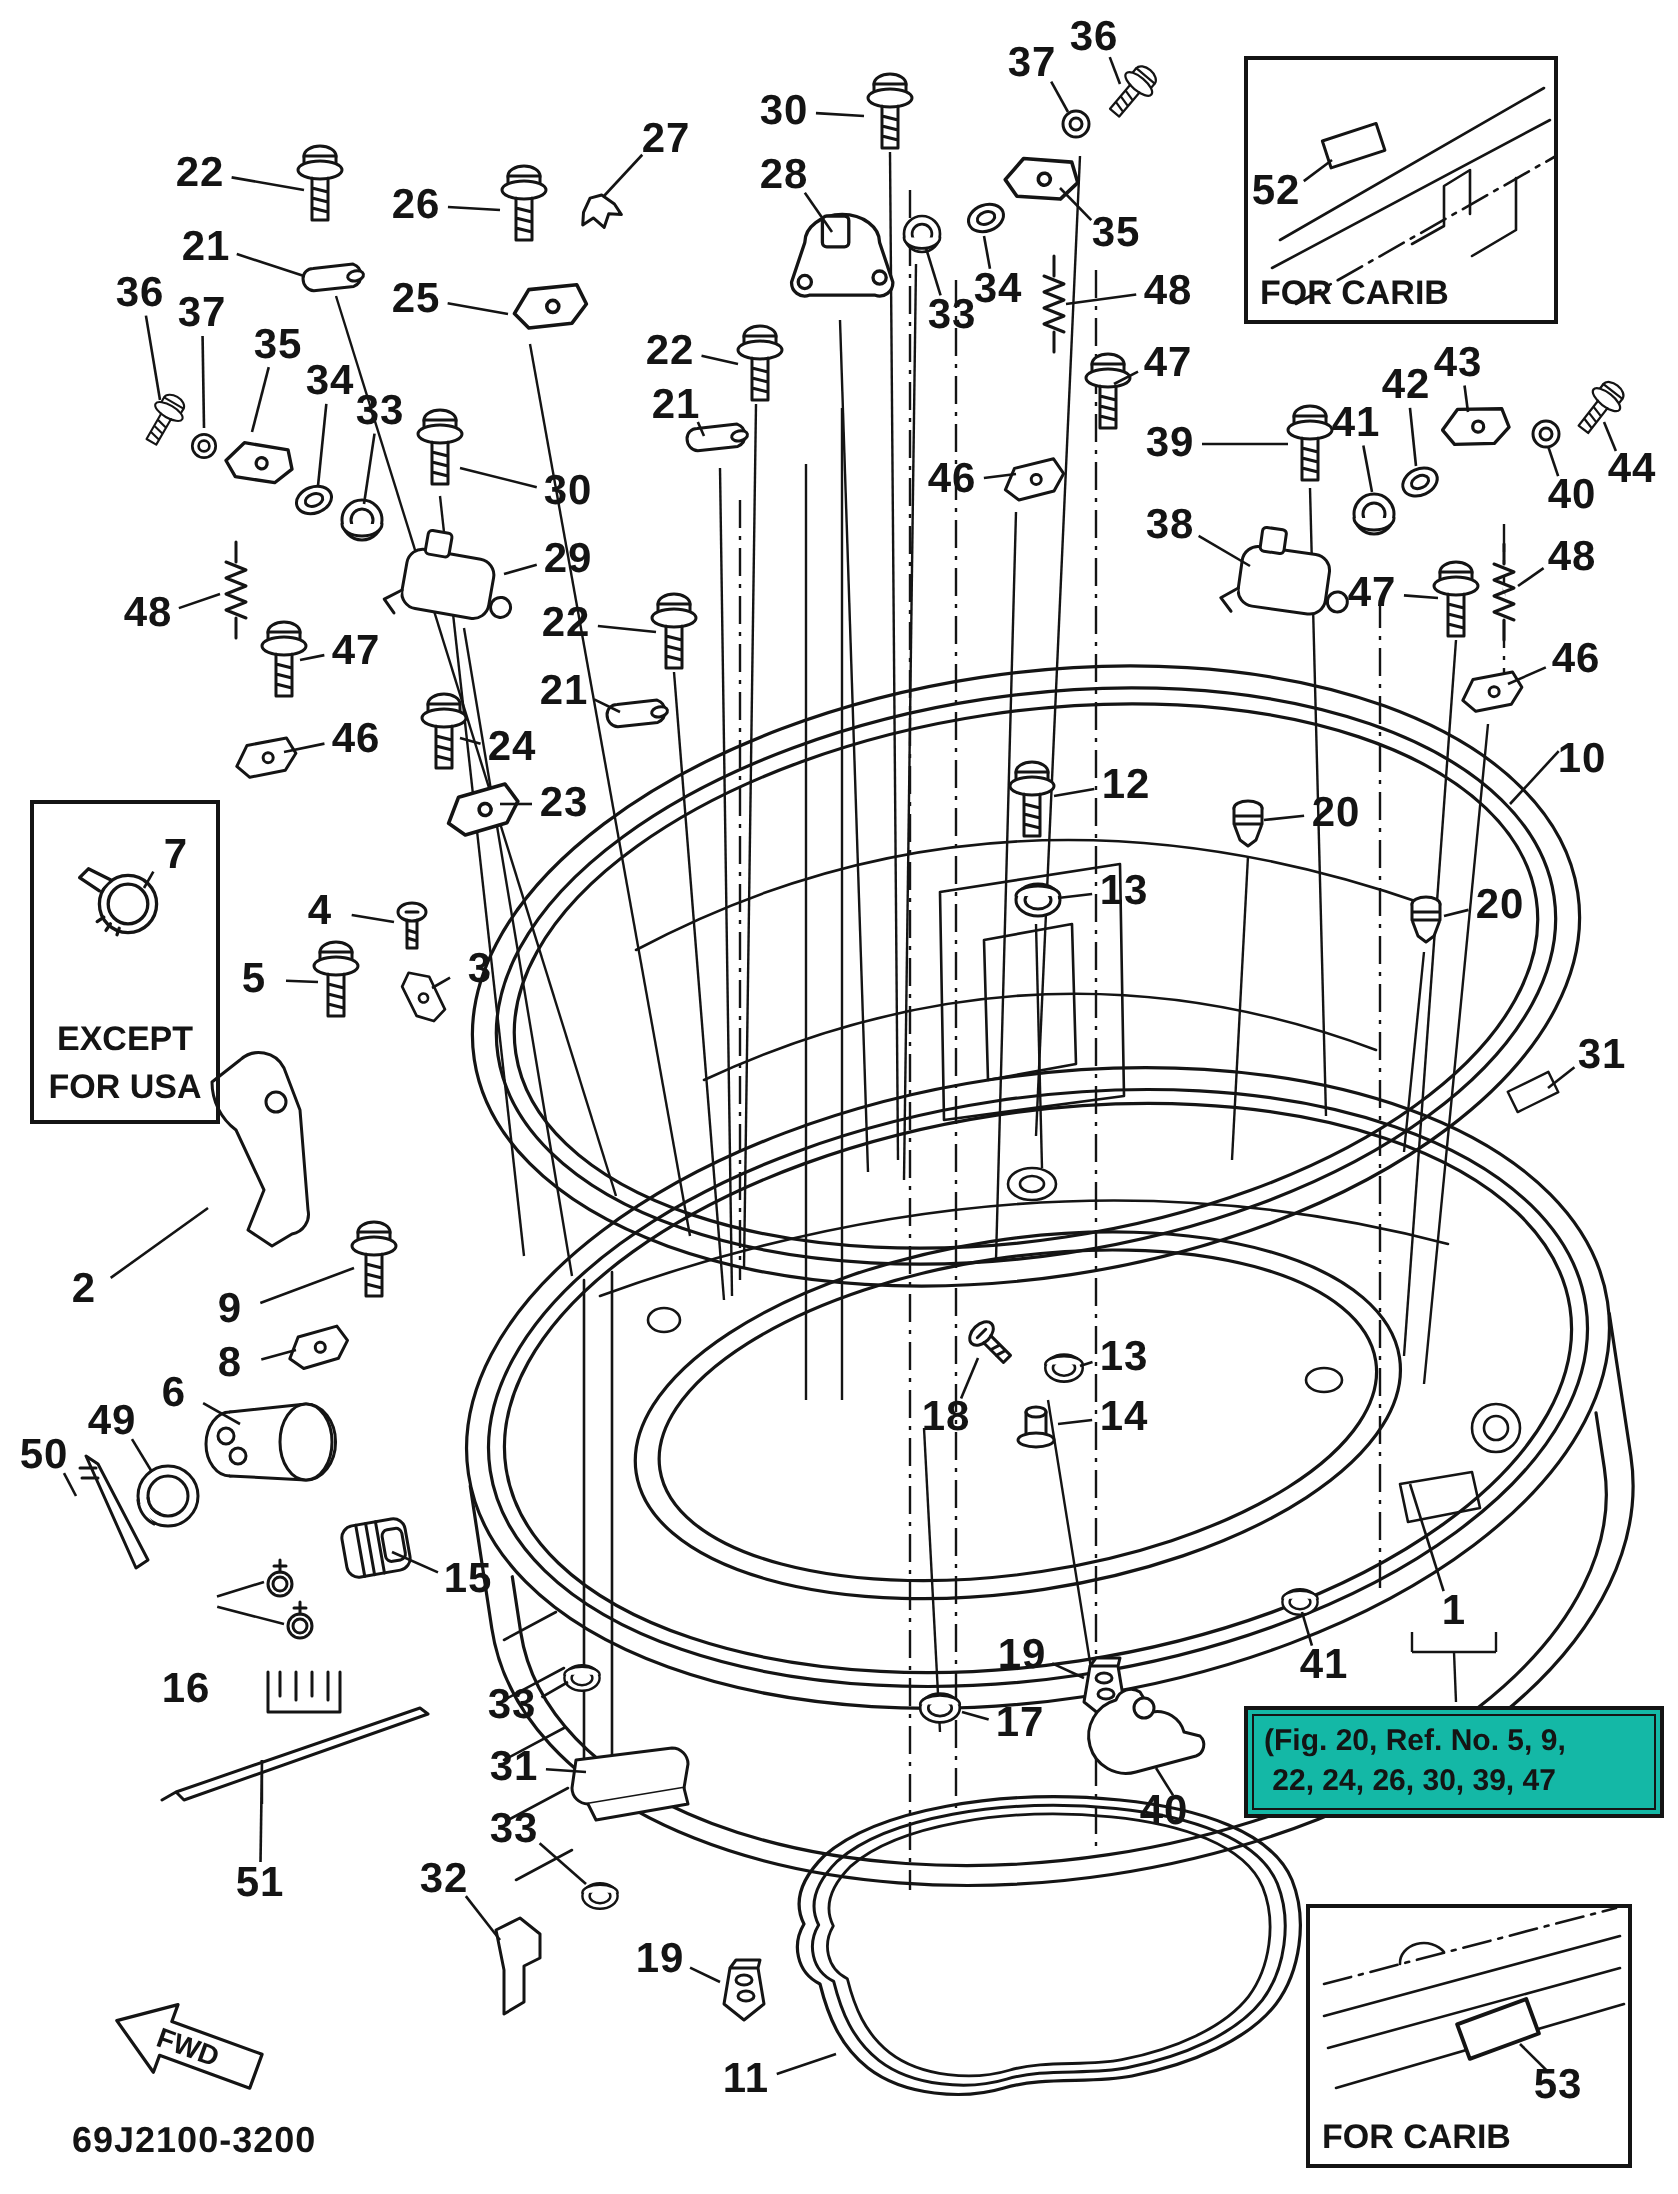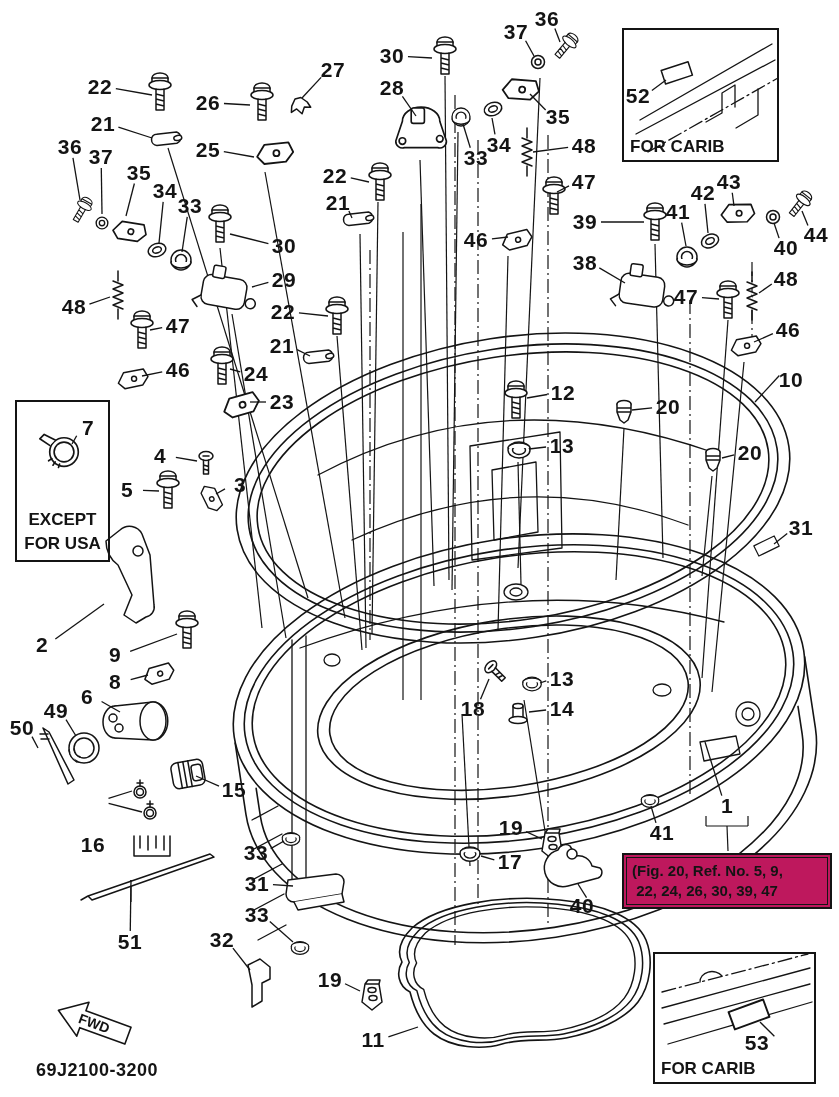--- a/index.html
+++ b/index.html
@@ -7,21 +7,21 @@
          font-family:"Liberation Sans",sans-serif;color:#141414;}
   svg{position:absolute;left:0;top:0;}
   .callout{position:absolute;transform:translate(-50%,-50%);
            font:700 21px "Liberation Sans",sans-serif;color:#141414;
            letter-spacing:.5px;white-space:nowrap;z-index:6;}
   .inset{position:absolute;border:2.5px solid #141414;z-index:4;background:transparent;}
   .inset .tag{position:absolute;left:6px;bottom:3px;font:700 17px "Liberation Sans",sans-serif;}
   #usa-box{display:flex;flex-direction:column;justify-content:flex-end;align-items:center;
            padding-bottom:6px;gap:4px;}
   #usa-box span{font:700 17px "Liberation Sans",sans-serif;}
-  #note-box{background:#be185d;z-index:7;border:2px solid #141414;}
+  #note-box{background:#14b8a6;z-index:7;border:2px solid #141414;}
   #note-inner{border:1.5px solid #141414;margin:2px;padding:3px 5px 4px 5px;}
   #note-inner div{font:700 15px "Liberation Sans",sans-serif;line-height:19.5px;white-space:pre;}
   #part-number{position:absolute;left:36px;top:1060px;font:700 18px "Liberation Sans",sans-serif;
                letter-spacing:.5px;z-index:6;}
   line.dd, path.dd{stroke-dasharray:14 4 2 4;}
 </style>
 </head>
 <body>
 
 <div id="stage">
@@ -661,15 +661,15 @@
     <div class="callout" style="left: 222px; top: 940px;">32</div>
     <div class="callout" style="left: 330px; top: 980px;">19</div>
     <div class="callout" style="left: 373px; top: 1040px;">11</div>
     <div class="callout" style="left: 473px; top: 709px;">18</div>
     <div class="callout" style="left: 562px; top: 679px;">13</div>
     <div class="callout" style="left: 562px; top: 709px; text-align: right;">14</div>
     <div class="callout" style="left: 511px; top: 828px;">19</div>
     <div class="callout" style="left: 510px; top: 862px;">17</div>
     <div class="callout" style="left: 582px; top: 906px;">40</div>
     <div class="callout" style="left: 662px; top: 833px;">41</div>
-    <div class="callout" style="left: 757px; top: 1043px;">53</div>
+    <div class="callout" style="left: 779px; top: 1043px;">53</div>
     <div class="callout" style="left: 727px; top: 806px;">1</div>
   </div>
 
 </body></html>

